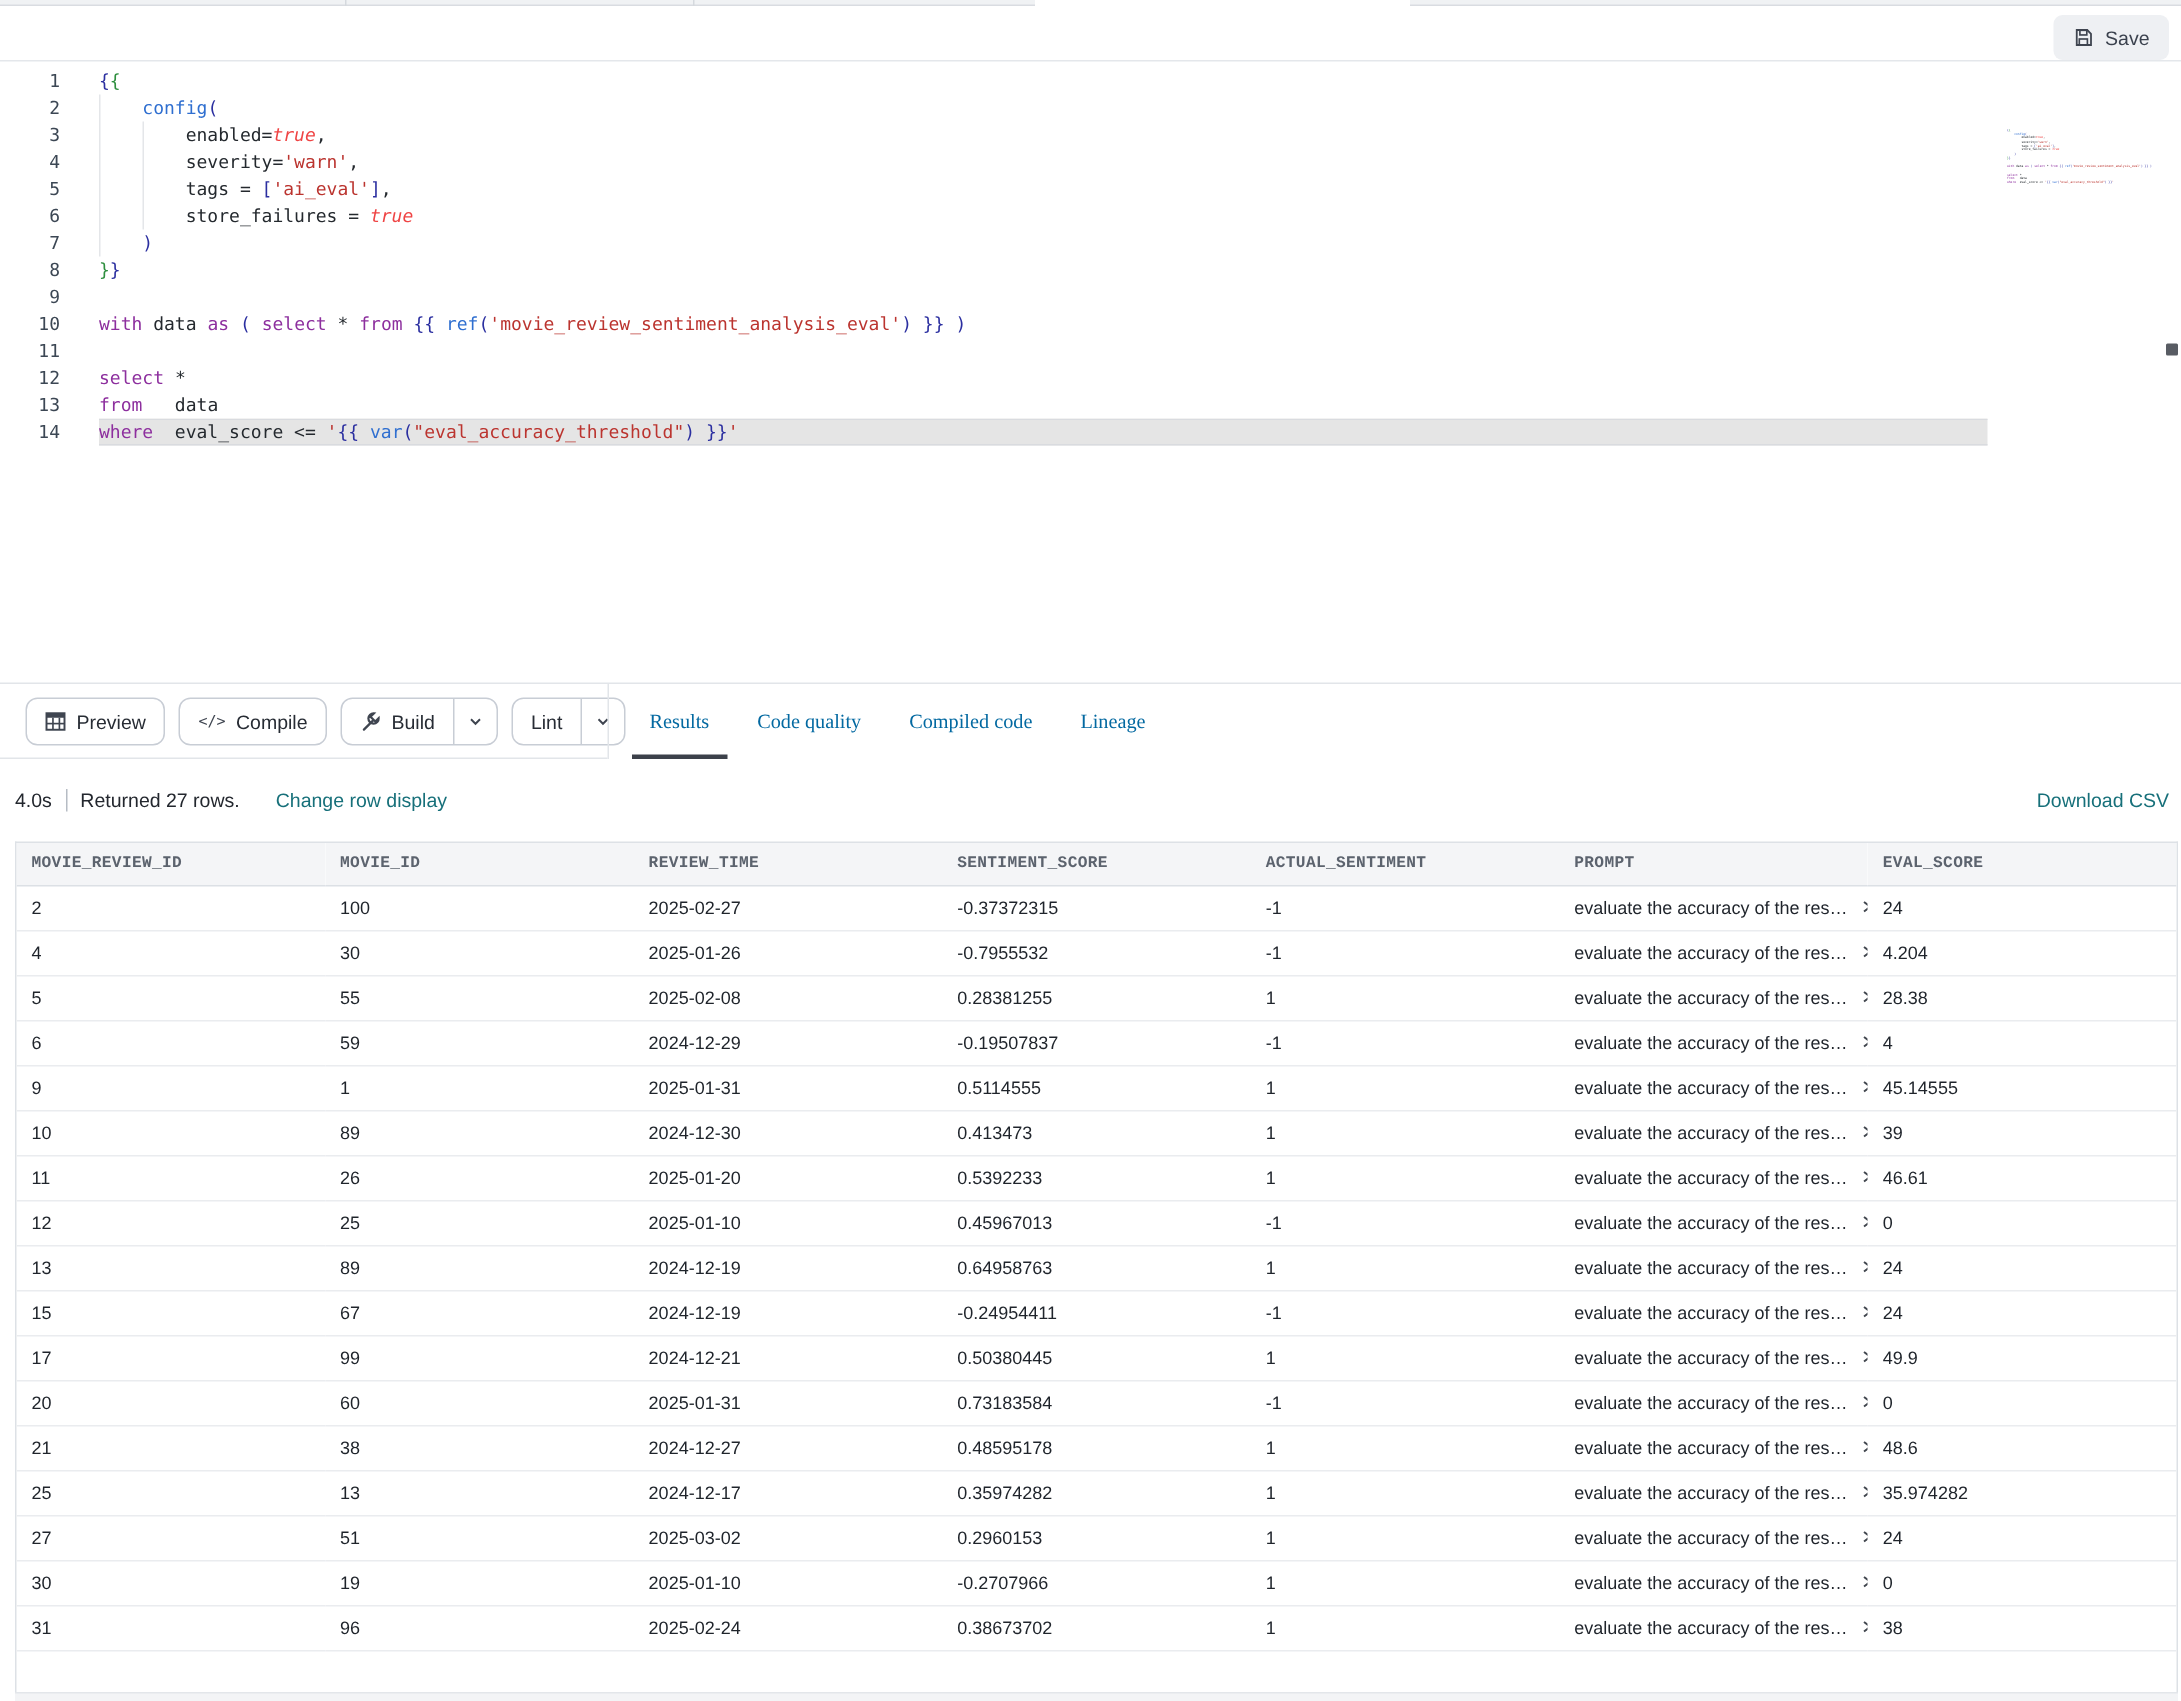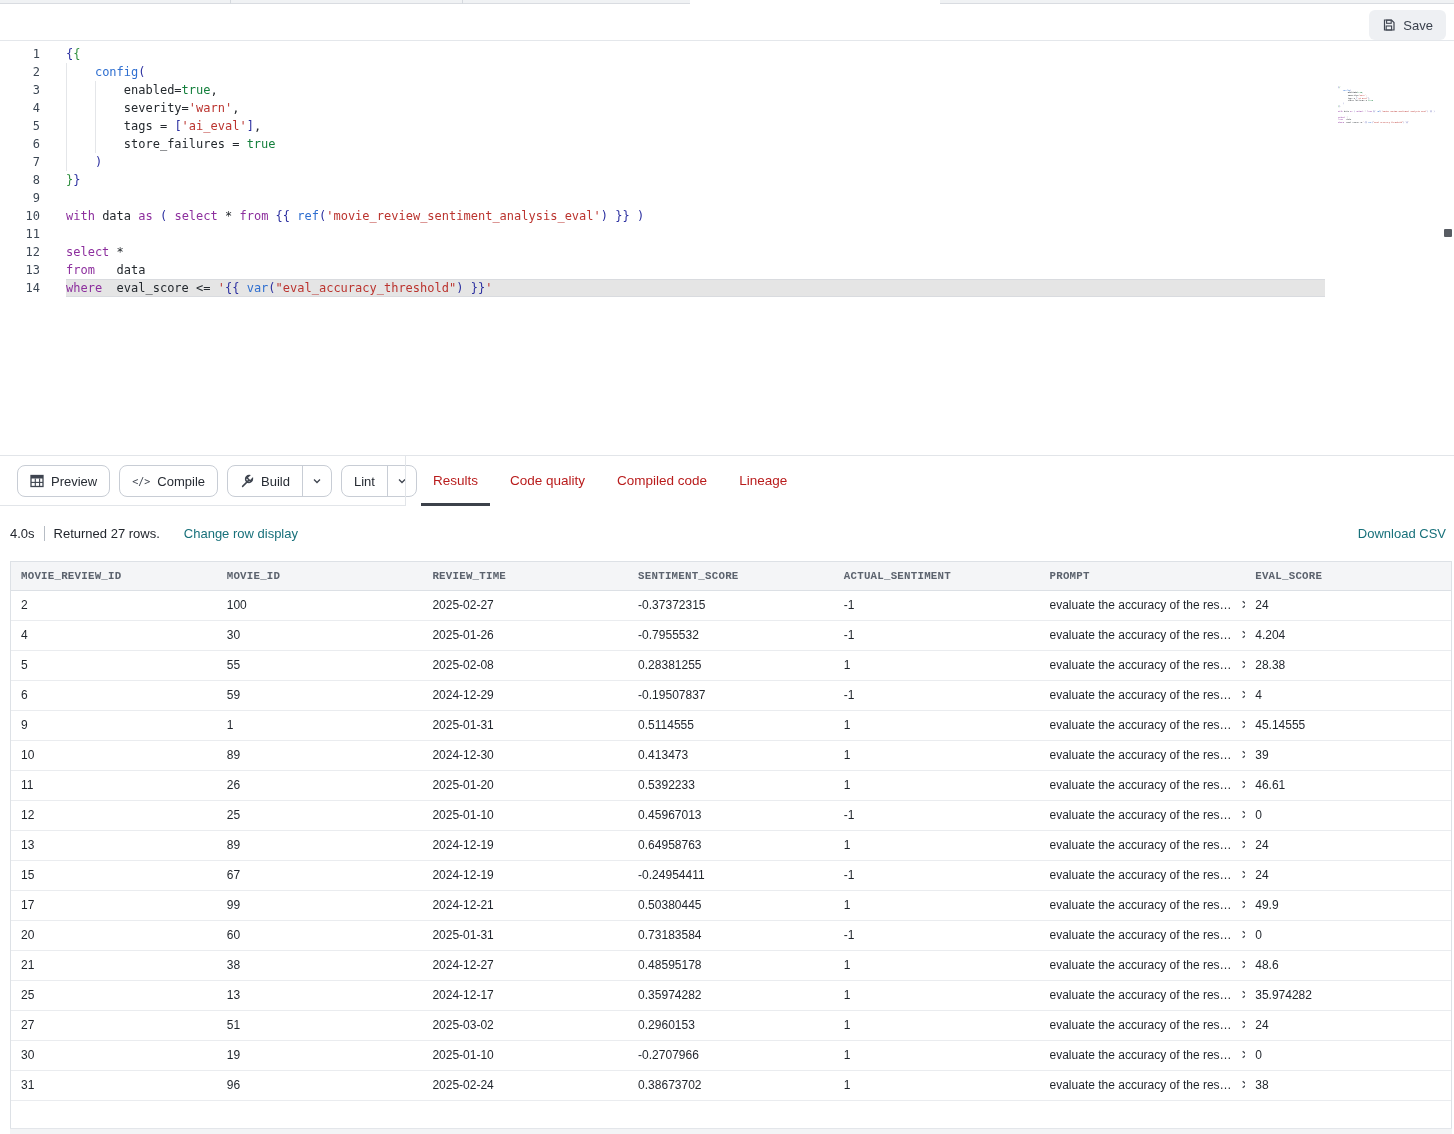--- a/index.html
+++ b/index.html
@@ -28,21 +28,21 @@
   .cm-line { display:flex; height:18px; line-height:18px;
              font-family:"DejaVu Sans Mono","Liberation Mono", monospace; font-size:12px; }
   .cm-gutter { flex:none; width:40px; text-align:right; color:#3c4754; }
   .cm-code { flex:none; margin-left:26px; white-space:pre; color:#24292e; }
   .cm-line.active .cm-code { width:1259px; background:#e5e5e5;
              box-shadow: inset 0 1px 0 #d9dbdf, inset 0 -1px 0 #d9dbdf; }
   .tk-d    { color:#24292e; }
   .tk-kw   { color:#8d2f9e; }
   .tk-fn   { color:#2f6fd0; }
   .tk-str  { color:#bb342f; }
-  .tk-atom { color:#15803d; }
+  .tk-atom { color:#ef4444;font-style:italic; }
   .tk-nav  { color:#2b2fa0; }
   .tk-grn  { color:#2f8f3f; }
 
   
   .minimap { position:absolute; top:44px; left:1336px; width:112px; height:170px; overflow:hidden; }
   .minimap .cm-line { height:2.7px; line-height:2.7px; font-size:2px; }
   .minimap .cm-code { margin-left:2px; }
   .minimap .cm-line.active .cm-code { width:auto; background:none; box-shadow:none; }
   .scroll-dash { position:absolute; top:187px; left:1444px; width:8px; height:8px;
                  background:#585c63; border-radius:1px; }
@@ -53,21 +53,21 @@
   .btn-row { position:absolute; left:17px; top:9px; display:flex; gap:9px; }
   .btn { display:flex; align-items:center; height:32px; background:#fff; border:1px solid #c8cdd5;
          border-radius:8px; font-size:13px; color:#272c34; cursor:pointer; }
   .btn .main { display:flex; align-items:center; gap:7px; padding:0 12px; }
   .btn .drop { width:29px; align-self:stretch; display:flex; align-items:center; justify-content:center;
                border-left:1px solid #c8cdd5; cursor:pointer; }
   .code-glyph { font-family:"DejaVu Sans Mono", monospace; font-size:10px; color:#3f4550; }
   .toolbar-vdiv { position:absolute; left:405px; top:0; width:1px; height:50px; background:#e2e5e9; }
   .toolbar-bborder { position:absolute; left:0; top:49px; width:405px; height:1px; background:#e2e5e9; }
   .tabs { position:absolute; left:406px; top:0; height:50px; display:flex; padding-left:15px; gap:8px; }
-  .tab { padding:0 12px; line-height:50px; font-size:13.5px; color:#b91c1c; cursor:pointer; }
+  .tab { padding:0 12px; line-height:50px; font-size:13.5px; color:#0369a1; cursor:pointer;font-family:Liberation Serif, serif; }
   .tab.active { box-shadow: inset 0 -3px 0 #3c414a; }
 
   
   .statusbar { position:absolute; top:506px; left:0; width:1454px; height:55px; background:#fff; }
   .status-left { position:absolute; left:10px; top:0; height:55px; display:flex; align-items:center; font-size:13px; color:#23272e; }
   .status-vdiv { width:1px; height:15px; background:#b6bcc4; margin:0 9px; }
   .teal-link { color:#17707a; cursor:pointer; font-size:13px; }
   .row-display-link { margin-left:24px; }
   .download-link { position:absolute; right:8px; top:0; line-height:55px; }
 

